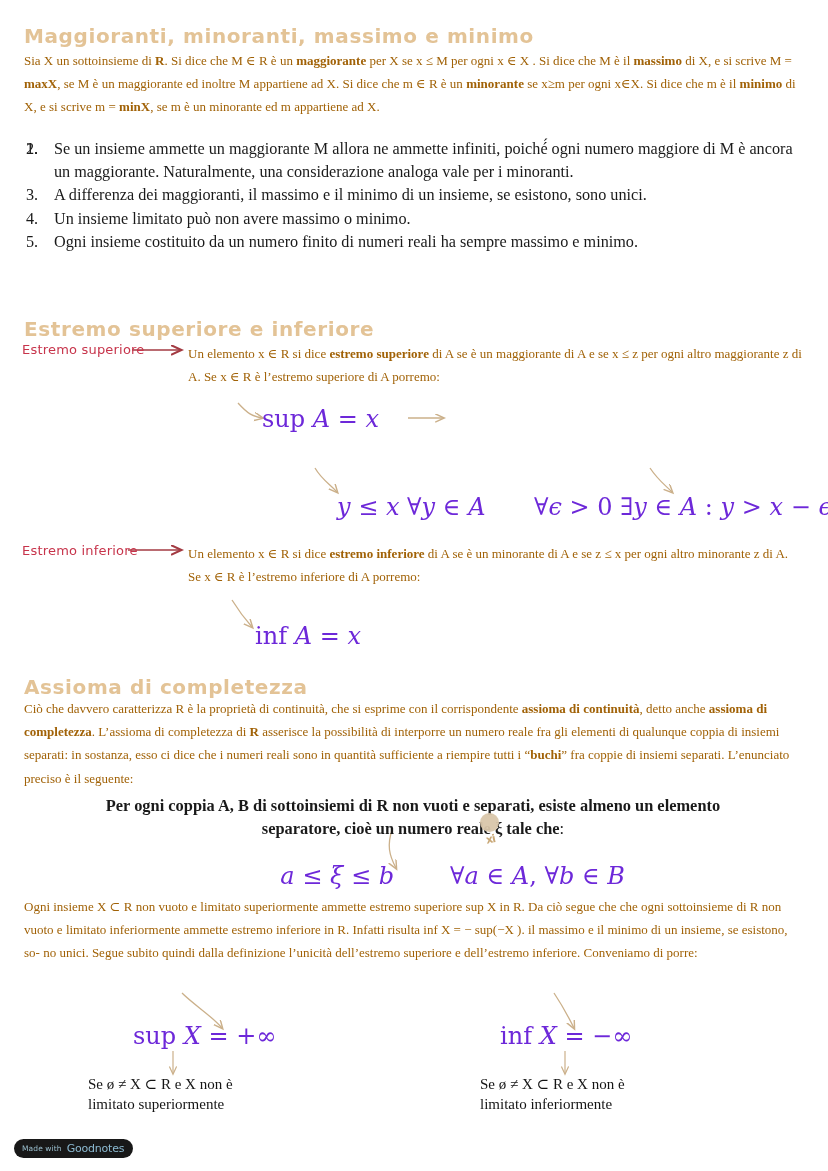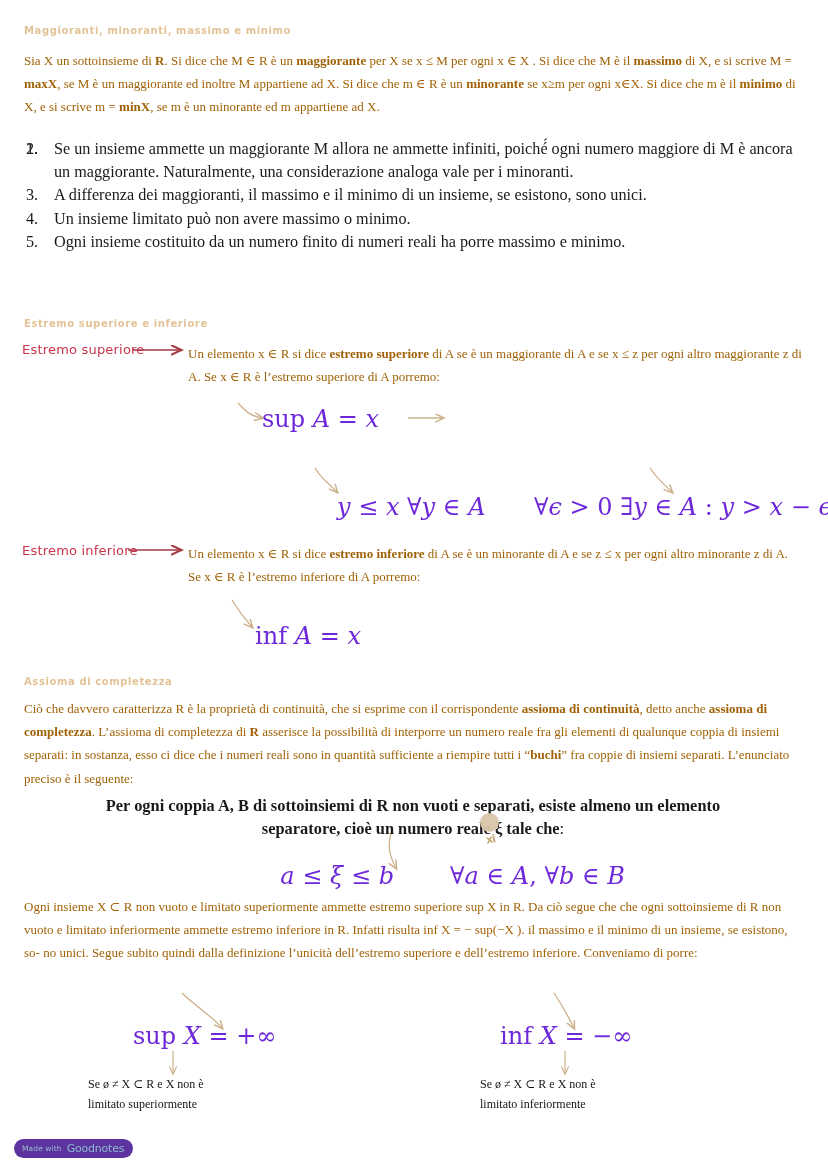--- a/index.html
+++ b/index.html
@@ -19,21 +19,21 @@
     position: relative;
     width: 828px;
     height: 1171px;
     box-sizing: border-box;
   }
 
   
   .sec-head {
     font-family: "DejaVu Sans", "Liberation Sans", sans-serif;
     color: #e3c396;
-    font-size: 10px;
+    font-size: 20px;
     font-weight: 700;
     letter-spacing: 0.6px;
     line-height: 1;
     position: absolute;
   }
 
   
   .para {
     position: absolute;
     font-size: 13px;
@@ -80,21 +80,21 @@
     font-size: 24px;
     color: #6d28d9;
     white-space: nowrap;
   }
   .math .it { font-style: italic; }
   .math .op { font-style: normal; }
 
   
   .caption {
     position: absolute;
-    font-size: 12px;
+    font-size: 15px;
     line-height: 20px;
     color: #141414;
     white-space: nowrap;
   }
 
   
   .stmt {
     position: absolute;
     font-weight: 700;
     font-size: 16.4px;
@@ -130,21 +130,21 @@
   }
 
   
   .gn-badge {
     position: absolute;
     left: 14px;
     top: 1139px;
     display: flex;
     align-items: center;
     gap: 5px;
-    background: #4c1d95;
+    background: #000000;
     border-radius: 11px;
     padding: 3px 9px 3px 8px;
     opacity: 0.9;
   }
   .gn-made {
     font-family: "DejaVu Sans", "Liberation Sans", sans-serif;
     font-size: 7.5px;
     color: #8fb8c9;
     letter-spacing: 0.1px;
   }
@@ -196,21 +196,21 @@
 
   <div class="sec-head" style="left:24px; top:26px;">Maggioranti, minoranti, massimo e minimo</div>
 
   <div class="para" style="left:24px; top:49px; width:778px;"><span>Sia X un sottoinsieme di </span><span class="b">R</span><span>. Si dice che M ∈ R è un </span><span class="b">maggiorante</span><span> per X se x ≤ M per ogni x ∈ X . Si dice che  M è il </span><span class="b">massimo</span><span> di X, e si scrive M = </span><span class="b">maxX</span><span>, se M è un maggiorante ed inoltre M appartiene ad X. Si dice che m ∈ R è un </span><span class="b">minorante</span><span> se x≥m per ogni x∈X. Si dice che m è il </span><span class="b">minimo</span><span> di X, e si scrive m = </span><span class="b">minX</span><span>, se m è un minorante ed m appartiene ad X.</span></div>
 
   <div class="numlist" style="left:20px; top:138px; width:782px;">
       <div class="li"><span class="num">1.</span></div>
       <div class="li"><span class="num">2.</span><span><span>Se un insieme ammette un maggiorante M allora ne ammette infiniti, poiché́ ogni numero maggiore di M è ancora un maggiorante. Naturalmente, una considerazione analoga vale per i minoranti.</span></span></div>
       <div class="li"><span class="num">3.</span><span><span>A differenza dei maggioranti, il massimo e il minimo di un insieme, se esistono, sono unici.</span></span></div>
       <div class="li"><span class="num">4.</span><span><span>Un insieme limitato può non avere massimo o minimo.</span></span></div>
-      <div class="li"><span class="num">5.</span><span><span>Ogni insieme costituito da un numero finito di numeri reali ha porre massimo e minimo.</span></span></div>
+      <div class="li"><span class="num">5.</span><span><span>Ogni insieme costituito da un numero finito di numeri reali ha sempre massimo e minimo.</span></span></div>
     </div>
 
   <div class="sec-head" style="left:24px; top:319px;">Estremo superiore e inferiore</div>
 
   <div class="redlabel" style="left:22px; top:342px;">Estremo superiore</div>
 
   <div class="para" style="left:188px; top:342px; width:614px;"><span>Un elemento x ∈ R si dice </span><span class="b">estremo superiore</span><span> di A se è un maggiorante di A e se x ≤ z per ogni altro maggiorante z di A. Se x ∈ R è l’estremo superiore di A porremo:</span></div>
 
   <div class="math" style="left:262px; top:405px;">
     <span class="op">sup</span> <span class="it">A</span> = <span class="it">x</span>

